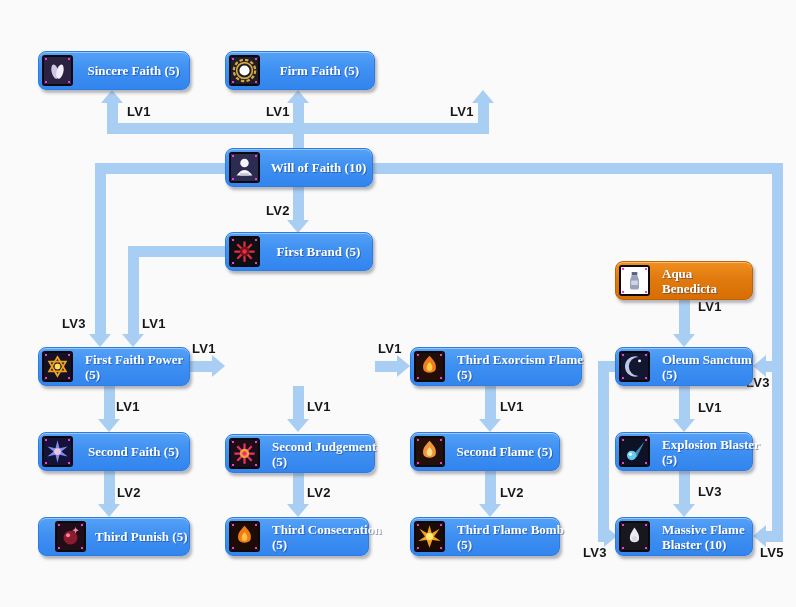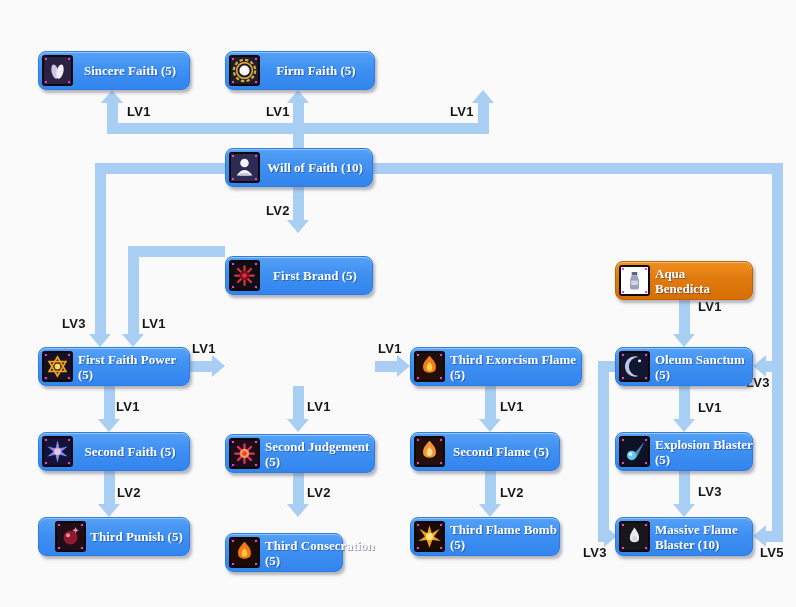--- a/index.html
+++ b/index.html
@@ -9,21 +9,21 @@
   .arrowhead{position:absolute;width:0;height:0;border-style:solid;}
   .arrowhead.up{border-width:0 11px 13px 11px;border-color:transparent transparent var(--cc) transparent;}
   .arrowhead.down{border-width:13px 11px 0 11px;border-color:var(--cc) transparent transparent transparent;}
   .arrowhead.right{border-width:11px 0 11px 13px;border-color:transparent transparent transparent var(--cc);}
   .arrowhead.left{border-width:11px 13px 11px 0;border-color:transparent var(--cc) transparent transparent;}
   .lv{position:absolute;font:600 13px/15px "Liberation Sans",sans-serif;color:#161616;letter-spacing:.3px;white-space:nowrap;}
   .node{position:absolute;display:flex;align-items:center;box-sizing:border-box;
     background:linear-gradient(to bottom,#55a1f6 0%,#3f90f2 45%,#3285ee 100%);
     border:1px solid #2c7ce2;border-radius:8px;
     box-shadow:2px 3px 3px rgba(110,110,125,.5), inset 0 1px 0 rgba(255,255,255,.4);
-    padding:0 4px 0 3px;cursor:pointer;}
+    padding:0 4px 0 3px;cursor:pointer;gap:7px;}
   .node.orange{background:linear-gradient(to bottom,#f0901f 0%,#e07a0e 45%,#d66e04 100%);border-color:#c06304;}
   .icon{position:relative;width:31px;height:31px;flex:0 0 31px;box-sizing:border-box;
     border:2px solid #0a0a0d;border-radius:3px;overflow:hidden;
     box-shadow:inset 0 0 0 1px rgba(190,190,205,.85);}
   .icon svg{display:block;width:27px;height:27px;}
   .icon::after{content:"";position:absolute;inset:0;pointer-events:none;background-image:
     radial-gradient(circle 1.5px at 2px 2px,#f23ae2 98%,transparent),
     radial-gradient(circle 1.5px at calc(100% - 2px) 2px,#f23ae2 98%,transparent),
     radial-gradient(circle 1.5px at 2px calc(100% - 2px),#f23ae2 98%,transparent),
     radial-gradient(circle 1.5px at calc(100% - 2px) calc(100% - 2px),#f23ae2 98%,transparent);}
@@ -135,21 +135,21 @@
           <rect width="24" height="24" fill="#2c2c52"></rect>
           <circle cx="12" cy="8" r="3.8" fill="#f4f4fa"></circle>
           <path d="M5 19 Q12 9.5 19 19 Z" fill="#f4f4fa"></path>
           <rect x="8" y="17" width="8" height="2.2" fill="#c8c8dc"></rect>
         </svg>
       </div>
       <div class="txt ta-center">
         <div class="ln">Will of Faith (10)</div>
       </div>
     </div>
-    <div class="node" style="left: 225px; top: 232px; width: 148px; height: 39px; margin-top: 24px;">
+    <div class="node" style="left: 225px; top: 232px; width: 148px; height: 39px;">
       <div class="icon">
         <svg viewBox="0 0 24 24" xmlns="http://www.w3.org/2000/svg">
           <rect width="24" height="24" fill="#0e0e14"></rect>
           <g stroke="#e0313f" stroke-width="2">
             <line x1="12" y1="3" x2="12" y2="21"></line>
             <line x1="3" y1="12" x2="21" y2="12"></line>
             <line x1="5.6" y1="5.6" x2="18.4" y2="18.4"></line>
             <line x1="18.4" y1="5.6" x2="5.6" y2="18.4"></line>
           </g>
           <circle cx="12" cy="12" r="4.2" fill="#7a1020"></circle>
@@ -277,21 +277,21 @@
           <rect width="24" height="24" fill="#200d17"></rect>
           <circle cx="12" cy="13" r="6.2" fill="#8c1b2e"></circle>
           <circle cx="9.8" cy="10.8" r="1.8" fill="#f286a6"></circle>
           <path d="M16.5 3.5 l.9 2 2 .9 -2 .9 -.9 2 -.9 -2 -2 -.9 2 -.9 Z" fill="#f286a6"></path>
         </svg>
       </div>
       <div class="txt ta-center">
         <div class="ln">Third Punish (5)</div>
       </div>
     </div>
-    <div class="node" style="left: 225px; top: 517px; width: 118px; height: 39px; margin-top: 16px;">
+    <div class="node" style="left: 225px; top: 517px; width: 144px; height: 39px;">
       <div class="icon">
         <svg viewBox="0 0 24 24" xmlns="http://www.w3.org/2000/svg">
           <rect width="24" height="24" fill="#1f0b05"></rect>
           <path d="M12 2.5 C16 7 18.5 9.5 17.5 14.5 C16.7 18.6 7.3 18.6 6.5 14.5 C5.5 9.5 8 7 12 2.5 Z" fill="#ef7a18"></path>
           <path d="M12 8 C14 10.5 15 11.5 14.4 14.3 C13.9 16.6 10.1 16.6 9.6 14.3 C9 11.5 10 10.5 12 8 Z" fill="#ffc23e"></path>
         </svg>
       </div>
       <div class="txt ta-left">
         <div class="ln">Third Consecration</div>
         <div class="ln">(5)</div>

